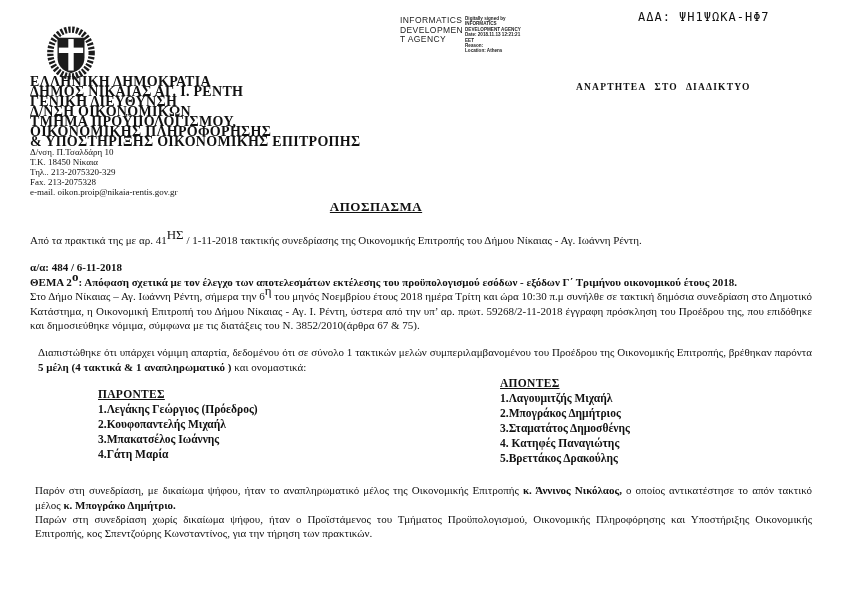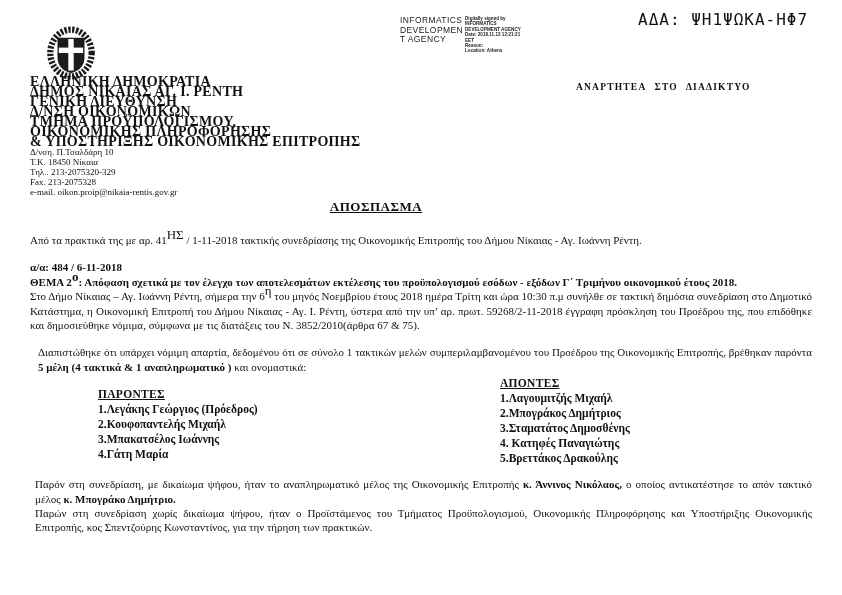--- a/index.html
+++ b/index.html
@@ -14,41 +14,41 @@
   }
   
   .emblem{position:absolute;left:44px;top:24px;width:54px;height:58px;}
   .org-block{position:absolute;left:30px;top:77px;width:300px;}
   .org-line{font-weight:bold;font-size:14px;line-height:10px;letter-spacing:.3px;white-space:nowrap;}
   .contact-block{position:absolute;left:30px;top:147px;width:300px;}
   .contact-line{font-weight:normal;font-size:9px;line-height:10px;white-space:nowrap;}
   .stamp{position:absolute;left:400px;top:16px;display:flex;gap:2px;}
   .stamp-agency{font-family:"Liberation Sans","DejaVu Sans",sans-serif;font-size:8.5px;line-height:9.5px;letter-spacing:.4px;color:#222;white-space:pre;}
   .stamp-sig{font-family:"Liberation Sans","DejaVu Sans",sans-serif;font-size:4.6px;line-height:5.4px;color:#222;font-weight:bold;}
-  .ada{position:absolute;left:638px;top:10px;font-family:"DejaVu Sans Mono","Liberation Mono",monospace;font-size:16px;letter-spacing:1px;color:#111;white-space:nowrap;}
+  .ada{position:absolute;left:638px;top:10px;font-family:"DejaVu Sans Mono","Liberation Mono",monospace;font-size:12px;letter-spacing:1px;color:#111;white-space:nowrap;}
   .anartitea{position:absolute;left:576px;top:82px;font-weight:bold;font-size:9.5px;letter-spacing:1.2px;word-spacing:5px;white-space:nowrap;}
   
   .main{position:absolute;left:30px;top:199px;width:782px;}
   .doc-title{text-align:center;font-weight:bold;font-size:13px;letter-spacing:.5px;margin:0 90px 0 0;}
   .doc-title span{text-decoration:underline;}
   p{margin:0;font-size:11px;line-height:14.4px;text-align:justify;}
   .intro{margin-top:18px;}
   .ref{margin-top:13px;font-weight:bold;}
   .subject{font-weight:bold;}
   .session{margin-top:0;}
   .quorum{margin-top:13px;padding-left:8px;}
   sup{font-size:13px;line-height:0;}
   b{font-weight:bold;}
   
   .columns{display:flex;margin-top:2px;}
   .col-present{margin-left:68px;width:332px;padding-top:11px;}
   .col-absent{margin-left:70px;width:300px;}
   .att-heading{font-weight:bold;font-size:11.5px;line-height:15px;text-decoration:underline;letter-spacing:.3px;}
   .att-item{font-weight:bold;font-size:11.5px;line-height:15px;white-space:nowrap;}
-  .closing1{margin-top:11px;padding-left:5px;}
+  .closing1{margin-top:17px;padding-left:5px;}
   .closing2{padding-left:5px;}
 </style>
 </head>
 <body>
 
 <div class="page">
 
   <div class="emblem">
     <svg viewBox="0 0 60 64" width="54" height="58" xmlns="http://www.w3.org/2000/svg">
       <ellipse cx="30" cy="32" rx="23" ry="26" fill="none" stroke="#1c1c1c" stroke-width="7" stroke-dasharray="2.6 1.7"></ellipse>

